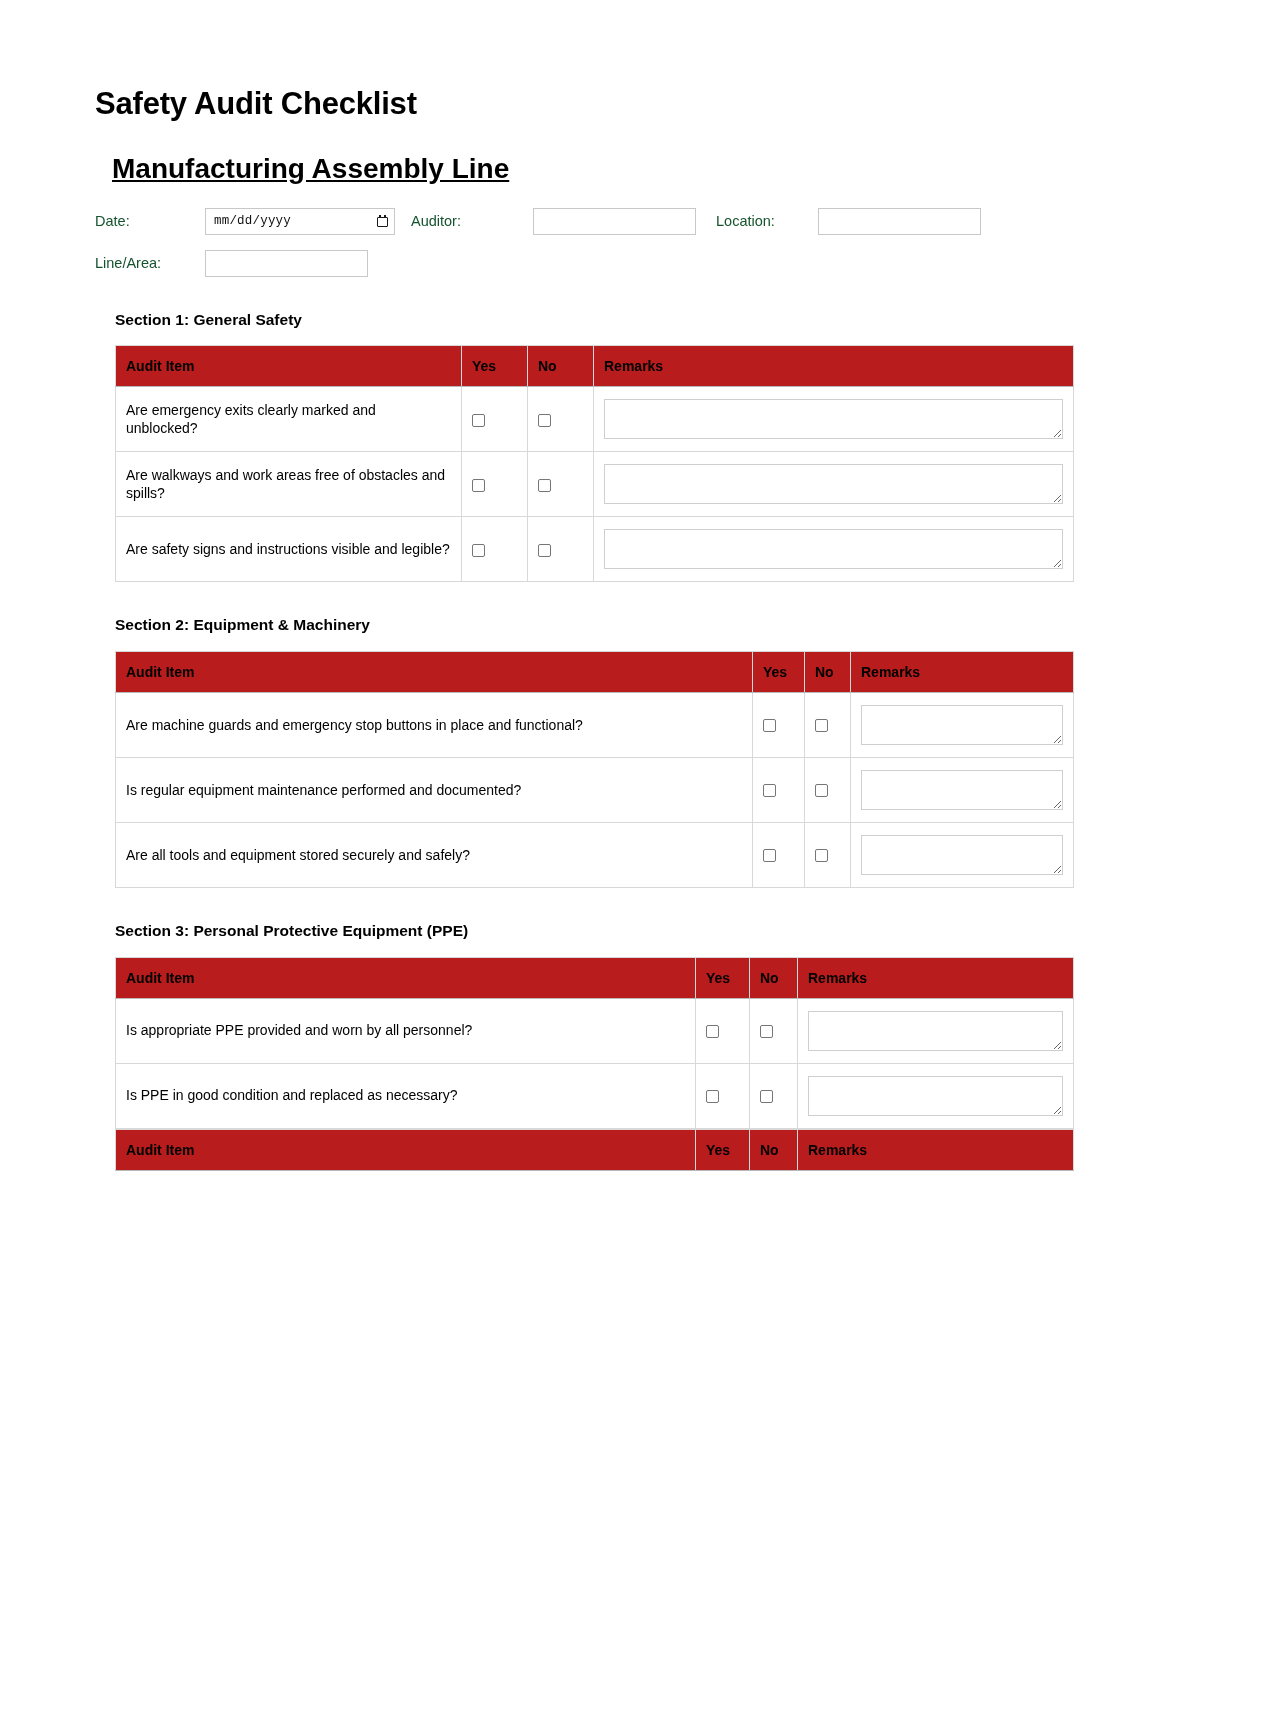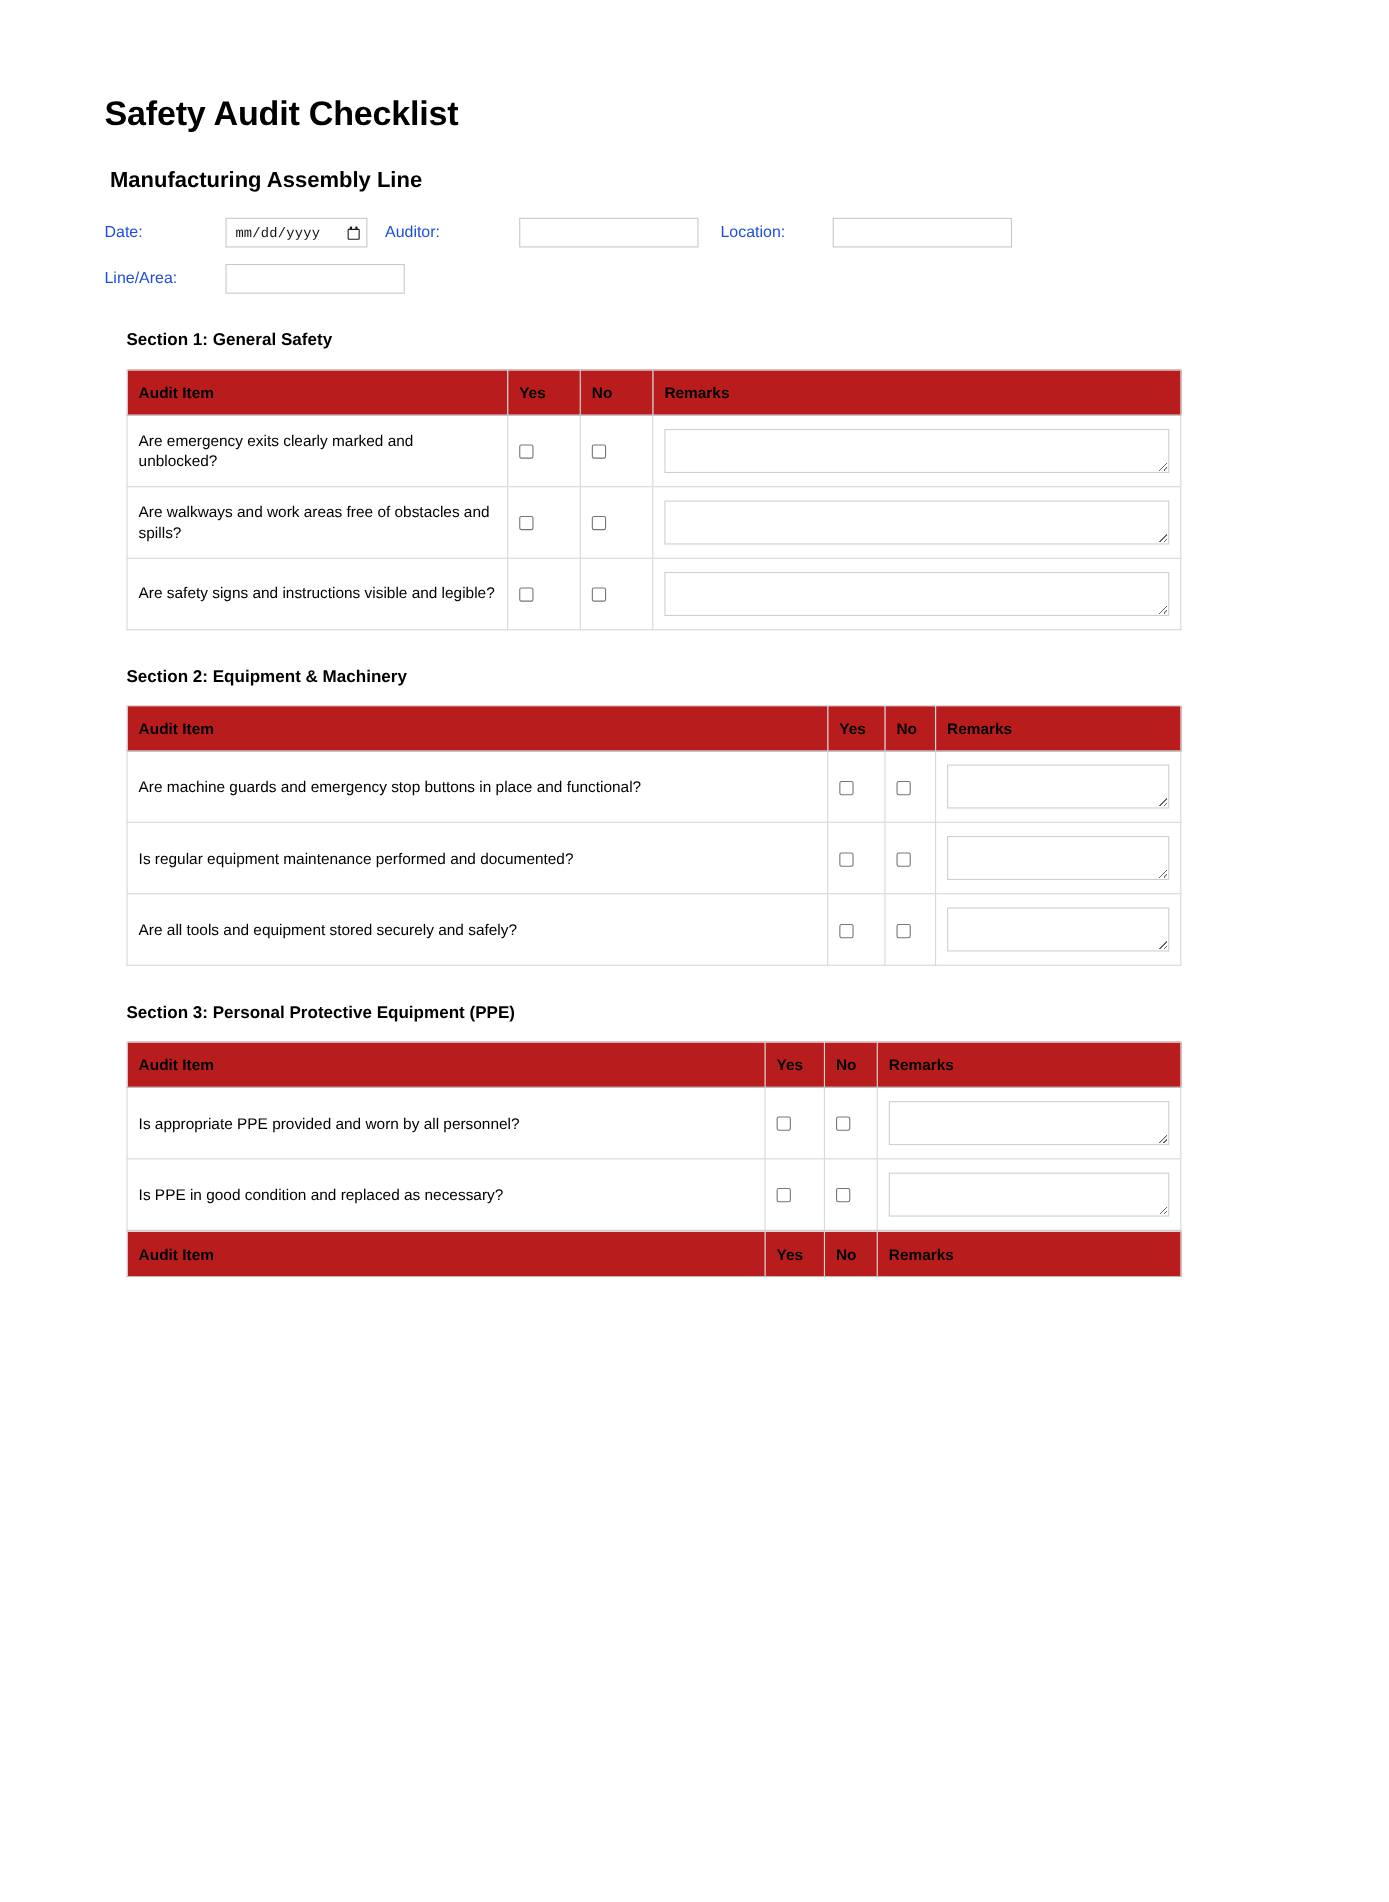--- a/index.html
+++ b/index.html
@@ -35,36 +35,37 @@
     padding: 70px 95px 0 95px;
   }
   h1.doc-title {
     font-size: 31px;
     font-weight: bold;
     margin: 0 0 0 0;
     letter-spacing: -0.2px;
     line-height: 1.2;
   }
   h2.doc-subtitle {
-    font-size: 20px;
+    font-size: 28px;
     font-weight: bold;
-    margin: 30px 0 0 5px;
+    margin: 30px 0 0 17px;
     line-height: 1.2;
+    text-decoration: underline;
   }
   .meta {
     margin-top: 22px;
   }
   .meta-row {
     display: flex;
     align-items: center;
     margin-bottom: 15px;
   }
   .meta-label {
     font-size: 14.5px;
-    color: #1d4ed8;
+    color: #14532d;
     line-height: 1;
   }
   .lbl-date   { width: 110px; }
   .lbl-aud    { width: 122px; margin-left: 16px; }
   .lbl-loc    { width: 102px; margin-left: 20px; }
   .lbl-line   { width: 110px; }
 
   input.txt {
     font-family: "Liberation Sans", sans-serif;
     font-size: 13px;
@@ -76,21 +77,21 @@
     outline: none;
     border-radius: 0;
   }
   input.f-auditor  { width: 163px; }
   input.f-location { width: 163px; }
   input.f-line     { width: 163px; }
 
   
   .datefield {
     position: relative;
-    width: 129px;
+    width: 190px;
     height: 27px;
     border: 1px solid #c8c8c8;
     background: #fff;
     display: flex;
     align-items: center;
     padding: 0 6px 0 8px;
   }
   .datefield .placeholder {
     font-family: "Liberation Mono", monospace;
     font-size: 12.5px;

